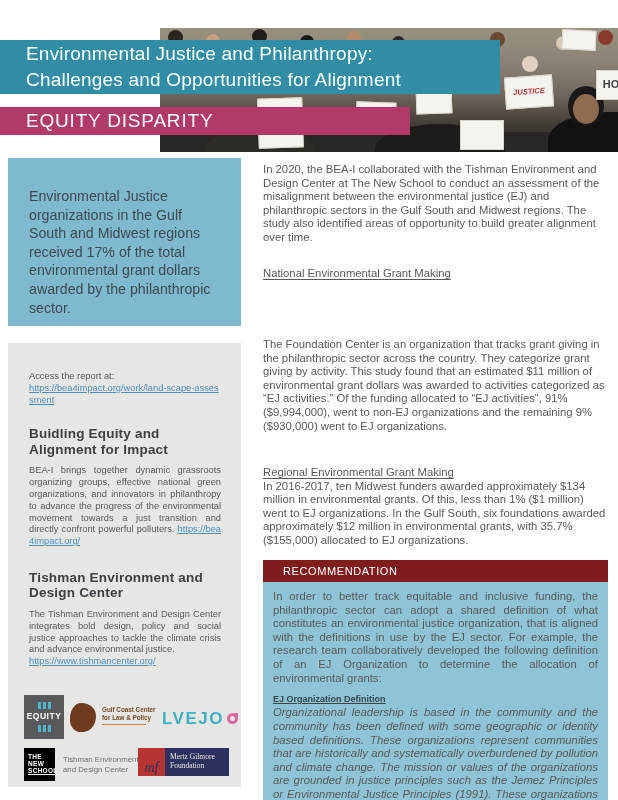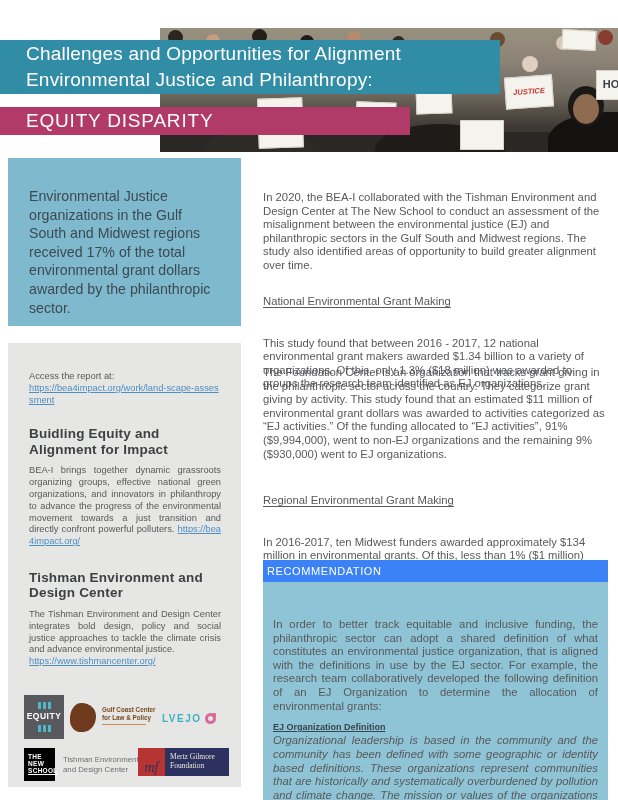--- a/index.html
+++ b/index.html
@@ -66,21 +66,21 @@
   .logo-bea .bars i { display:block; width:3px; height:7px; background:#4FB6C9; }
   .logo-bea .bars.bot i { height:7px; }
   .logo-bea .eq { color:#ffffff; font-weight:bold; font-size:8.5px; letter-spacing:0.5px; margin:2px 0; }
   .logo-gulf-blob {
     position:absolute; left:46px; top:8px; width:26px; height:29px; background:#6F3B1E;
     border-radius:46% 58% 52% 44% / 55% 48% 58% 42%;
   }
   .logo-gulf-text { position:absolute; left:78px; top:11px; color:#7A4A22; font-weight:bold; font-size:6.3px; line-height:7.5px; }
   .logo-gulf-text .rule { width:44px; height:1px; background:#C98A4B; margin-top:3px; }
   .logo-lvejo { position:absolute; left:138px; top:18px; display:flex; align-items:center; }
-  .logo-lvejo .word { color:#3EB0C4; font-weight:bold; font-size:10px; letter-spacing:1.5px; }
+  .logo-lvejo .word { color:#3EB0C4; font-weight:bold; font-size:17px; letter-spacing:1.5px; }
   .logo-lvejo .ring { width:11px; height:11px; border:3px solid #D9699A; border-radius:50%; margin-left:3px; position:relative; }
   .logo-lvejo .ring i { position:absolute; right:-3px; top:-3px; width:4px; height:4px; background:#D9699A; border-radius:1px; }
   .logo-tns {
     position:absolute; left:0; top:53px; width:31px; height:33px; background:#000000;
     color:#ffffff; font-weight:bold; font-size:6.5px; line-height:7.2px; padding:5px 0 0 4px;
     letter-spacing:0.3px;
   }
   .logo-tns span { display:block; }
   .logo-tns .u { text-decoration:underline; }
   .logo-tishman-text { position:absolute; left:39px; top:60px; color:#6D6E71; font-size:7.8px; line-height:9.5px; }
@@ -89,31 +89,31 @@
     width:27px; height:28px; background:#B63532; display:flex; align-items:flex-end; justify-content:center;
     color:#2C3160; font-family:"Liberation Serif", serif; font-style:italic; font-size:14px; line-height:16px;
   }
   .logo-mertz .navy {
     width:64px; height:28px; background:#2C3160; color:#ECE8DC;
     font-family:"Liberation Serif", serif; font-size:7.5px; line-height:8.5px; padding:5px 0 0 5px;
   }
 
   
   .main-col { position:absolute; left:263px; top:0; width:345px; height:800px; z-index:3; }
-  .main-col p, .main-col .sect { font-size:11.3px; line-height:13.6px; color:#58595B;margin-top:28px; }
+  .main-col p, .main-col .sect { font-size:11.3px; line-height:13.6px; color:#58595B; }
   .m-intro { position:absolute; top:163px; left:0; width:345px; }
   .m-sect0 { position:absolute; top:267px; left:0; width:345px; }
   .m-found { position:absolute; top:338px; left:0; width:345px; }
   .m-sect1 { position:absolute; top:466px; left:0; width:345px; }
   .u-head { text-decoration:underline; text-underline-offset:2px; }
 
   .rec { position:absolute; top:560px; left:0; width:345px; }
   .rec-header {
-    background:#3b82f6; color:#ffffff; height:22px; display:flex; align-items:center;
-    padding-left:4px; font-size:11px; letter-spacing:0.6px;
+    background:#7f1d1d; color:#ffffff; height:22px; display:flex; align-items:center;
+    padding-left:20px; font-size:11px; letter-spacing:0.6px;
   }
   .rec-body {
     background:#8FC4D6; color:#37454C; padding:8px 10px 10px 10px;
     font-size:9px; line-height:11.2px;
   }
   .rec-body p { text-align:justify; }
   .rec-body .def-head { margin-top:9px; text-decoration:underline; font-weight:bold; }
   .rec-body .def-text { font-style:italic; margin-top:1px; }
 </style>
 </head>
@@ -149,22 +149,22 @@
       </div>
     <div class="sign red-text" style="left:345px;top:48px;width:48px;height:32px;transform:rotate(-4deg);">
         <span>JUSTICE</span>
       </div>
     <div class="sign big-text" style="left:436px;top:42px;width:30px;height:30px;">
         <span>HO</span>
       </div>
   </div>
 
   <div class="title-banner">
+    <div>Environmental Justice and Philanthropy:</div>
     <div>Challenges and Opportunities for Alignment</div>
-    <div>Environmental Justice and Philanthropy:</div>
   </div>
   <div class="section-banner">
     <span>EQUITY DISPARITY</span>
   </div>
 
   <aside>
     <div class="callout">
       <p>Environmental Justice organizations in the Gulf South and Midwest regions received 17% of the total environmental grant dollars awarded by the philanthropic sector.</p>
     </div>
 
@@ -230,21 +230,20 @@
         </div>
       </div>
     </div>
   </aside>
 
   <main class="main-col">
     <p class="m-intro">In 2020, the BEA-I collaborated with the Tishman Environment and Design Center at The New School to conduct an assessment of the misalignment between the environmental justice (EJ) and philanthropic sectors in the Gulf South and Midwest regions. The study also identified areas of opportunity to build greater alignment over time.</p>
 
     <div class="m-sect0 sect">
       <div class="u-head">National Environmental Grant Making</div>
-      <p>This study found that between 2016 - 2017, 12 national environmental grant makers awarded $1.34 billion to a variety of organizations. Of this, only 1.3% ($18 million) was awarded to groups the research team identified as EJ organizations.</p>
     </div>
 
     <p class="m-found">The Foundation Center is an organization that tracks grant giving in the philanthropic sector across the country. They categorize grant giving by activity. This study found that an estimated $11 million of environmental grant dollars was awarded to activities categorized as “EJ activities.” Of the funding allocated to “EJ activities”, 91% ($9,994,000), went to non-EJ organizations and the remaining 9% ($930,000) went to EJ organizations.</p>
 
     <div class="m-sect1 sect">
       <div class="u-head">Regional Environmental Grant Making</div>
       <p>In 2016-2017, ten Midwest funders awarded approximately $134 million in environmental grants. Of this, less than 1% ($1 million) went to EJ organizations. In the Gulf South, six foundations awarded approximately $12 million in environmental grants, with 35.7% ($155,000) allocated to EJ organizations.</p>
     </div>
 
     <div class="rec">

